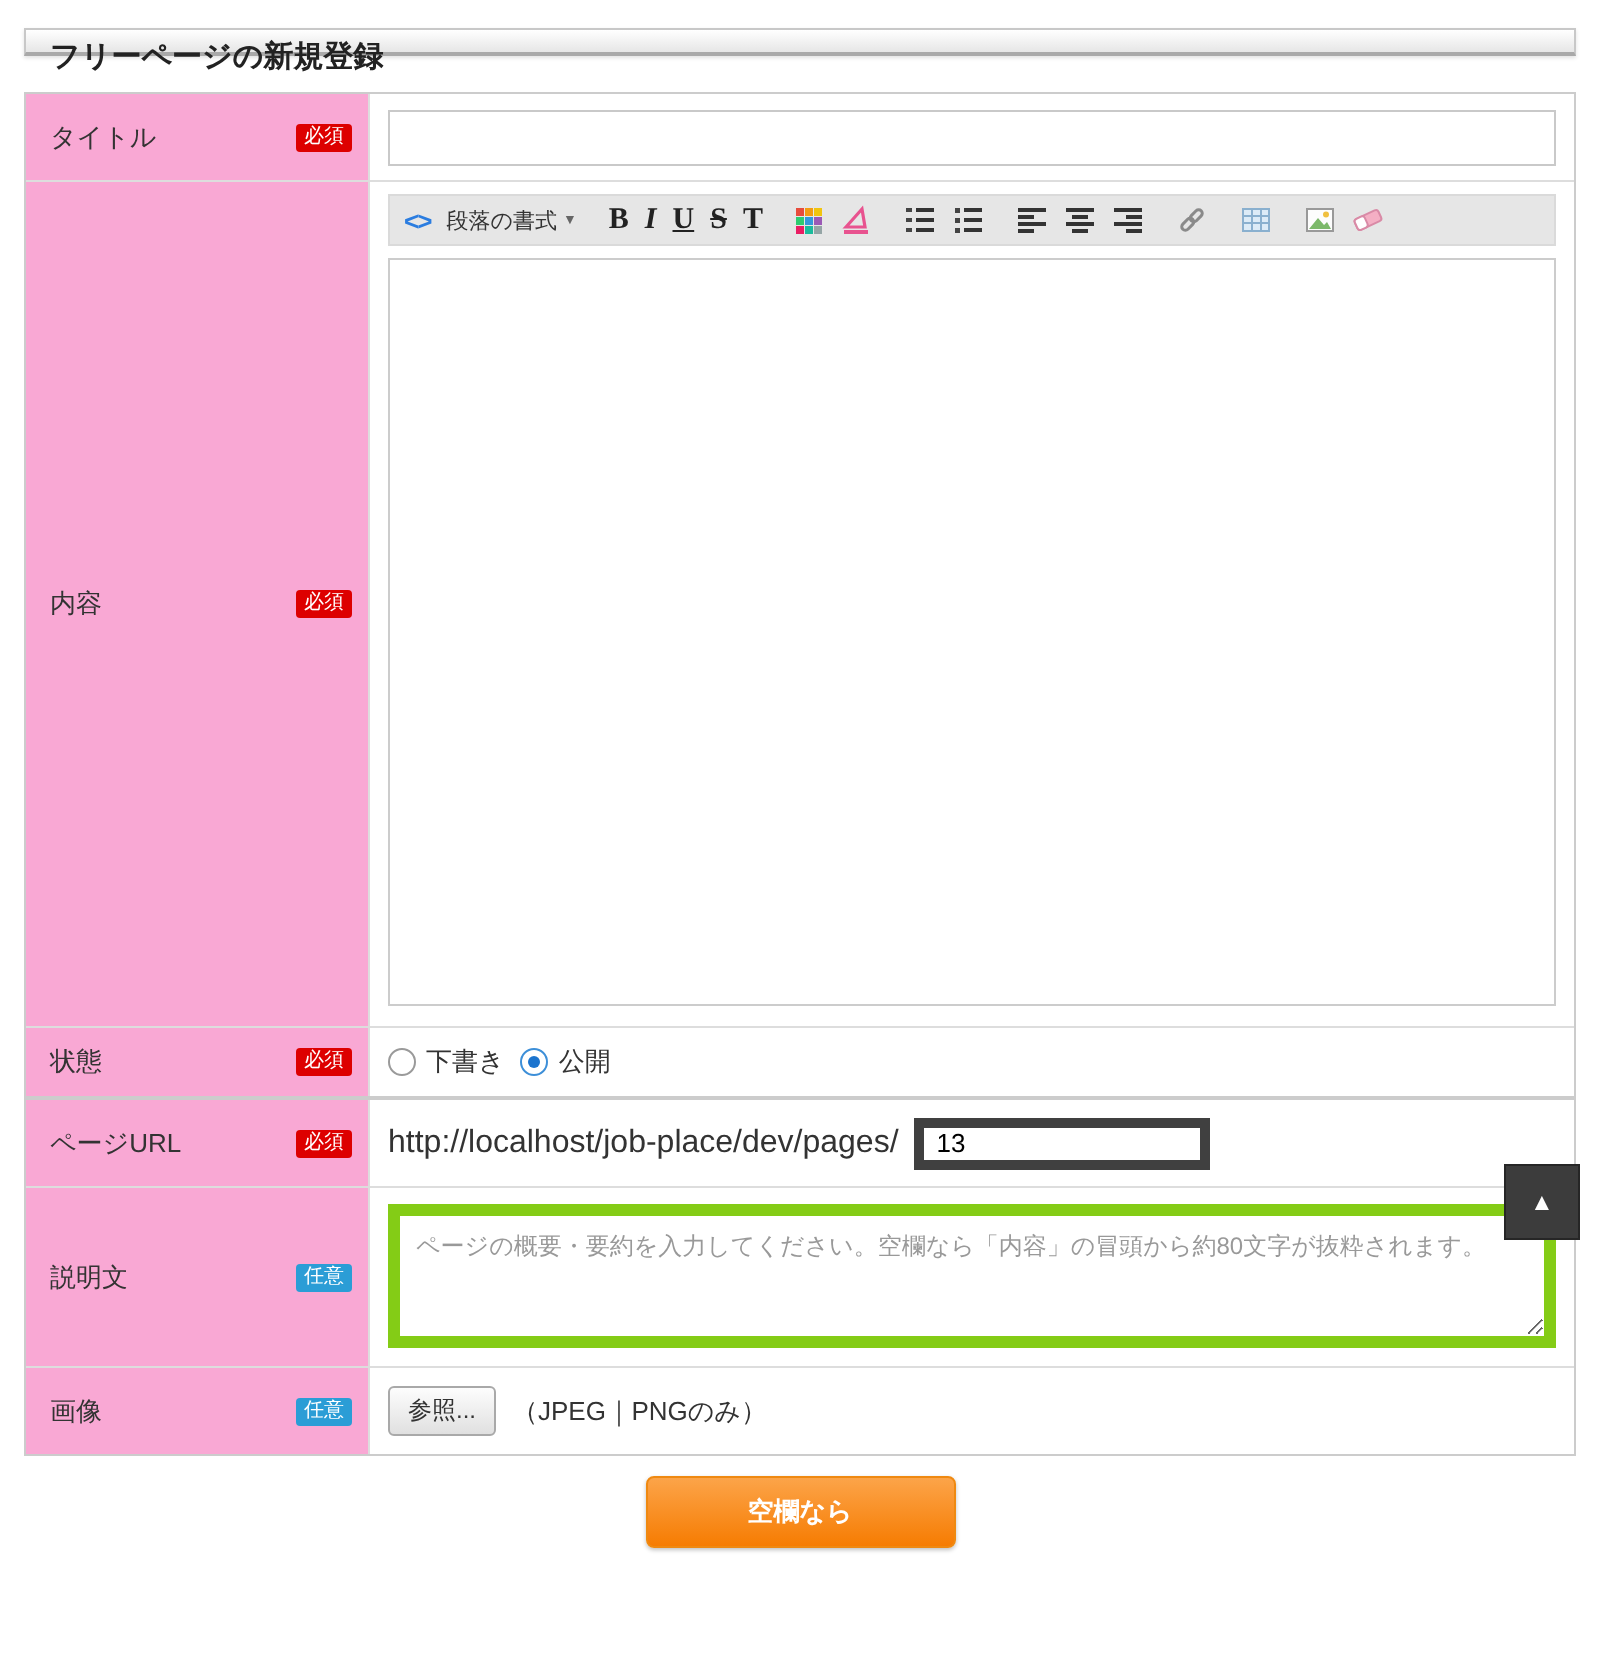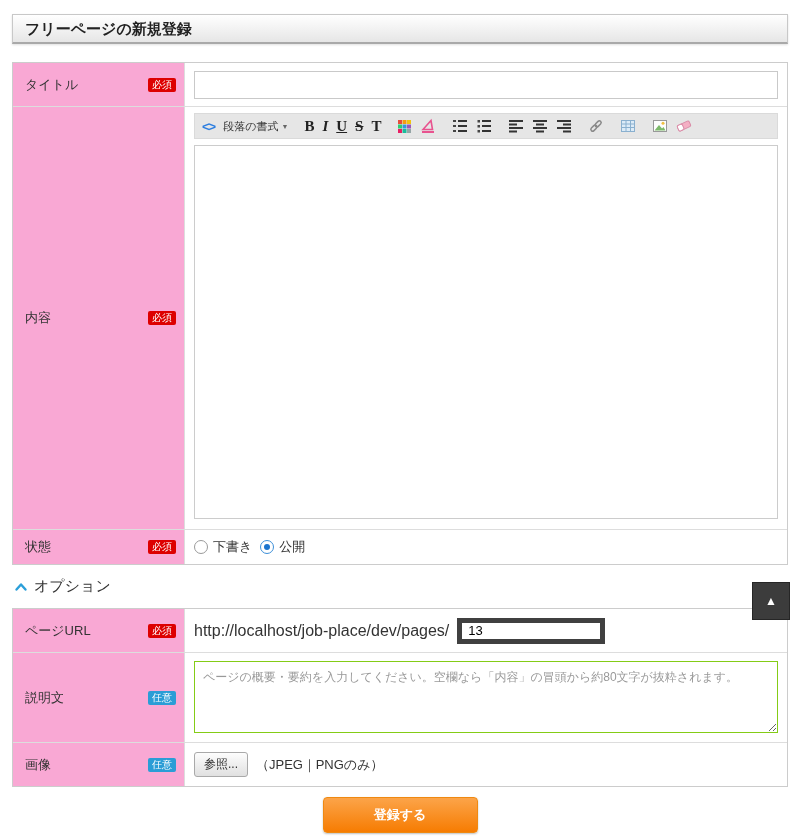--- a/index.html
+++ b/index.html
@@ -2,21 +2,21 @@
 <html><head>
 <meta charset="utf-8">
 <style>
   * { margin:0; padding:0; box-sizing:border-box; }
   html,body { width:800px; background:#fff; font-family:"Liberation Sans","DejaVu Sans",sans-serif; color:#333; }
   body { position:relative; min-height:840px; }
   .wrap { padding:14px 12px 12px 12px; }
 
   
   .page-header {
-    height:30px; line-height:28px;
+    height:14px; line-height:28px;
     background:linear-gradient(#ffffff,#e6e6e6);
     border:1px solid #c8c8c8; border-bottom:2px solid #a9a9a9;
     box-shadow:0 1px 2px rgba(0,0,0,.12);
     padding:0 12px; margin-bottom:18px;
     font-size:15px; font-weight:bold; color:#222;
   }
 
   
   .form-table { border:1px solid #ccc; background:#fff; }
   .row { display:flex; align-items:stretch; }
@@ -89,21 +89,21 @@
   .options-heading {
     display:flex; align-items:center; margin:12px 0 12px 2px;
     font-size:15px; color:#333; cursor:pointer;
   }
   .options-heading svg { margin-right:6px; }
 
   .url-prefix { font-size:16px; color:#333; margin-right:8px; white-space:nowrap; }
   .url-input { width:148px; height:26px; border:5px solid #404040; font-size:13px; padding:0 6px; font-family:inherit; }
 
   .desc-textarea {
-    width:100%; height:72px; border:1px solid #84cc16; resize:vertical;
+    width:100%; height:72px; border:6px solid #84cc16; resize:vertical;
     font-size:12px; padding:7px 8px; font-family:inherit; color:#333;
   }
   .desc-textarea::placeholder { color:#999; opacity:1; }
 
   .browse-btn {
     font-size:12px; padding:3px 9px; margin-right:8px;
     background:linear-gradient(#fdfdfd,#e0e0e0); border:1px solid #a9a9a9;
     border-radius:3px; cursor:pointer; font-family:inherit; color:#333;
   }
   .file-status { font-size:13px; color:#333; margin-right:10px; }
@@ -280,26 +280,20 @@
           <label class="radio">
             <span class="radio-dot checked"></span>
             <span>公開</span>
           </label>
         </div>
       </div>
     </div>
 
   </div>
 
-  <div class="options-heading">
-    <svg width="14" height="12" viewBox="0 0 14 12">
-      <polyline points="2.5,8.5 7,3.5 11.5,8.5" fill="none" stroke="#2b9fd9" stroke-width="2.4" stroke-linecap="round" stroke-linejoin="round"></polyline>
-    </svg>
-    <span>オプション</span>
-  </div>
 
   <div class="form-table">
 
     <div class="row row-url">
       <div class="label-cell">
         <span>ページURL</span>
         <span class="badge req">必須</span>
       </div>
       <div class="content-cell">
         <span class="url-prefix">http://localhost/job-place/dev/pages/</span>
@@ -324,20 +318,20 @@
       </div>
       <div class="content-cell">
         <button class="browse-btn">参照...</button>
         <span class="file-note">（JPEG｜PNGのみ）</span>
       </div>
     </div>
 
   </div>
 
   <div class="submit-wrap">
-    <button class="submit-btn">登録する</button>
+    <button class="submit-btn">空欄なら</button>
   </div>
 
 </div>
 
 <div class="scroll-top">
   <span>▲</span>
 </div>
 
 </body></html>

